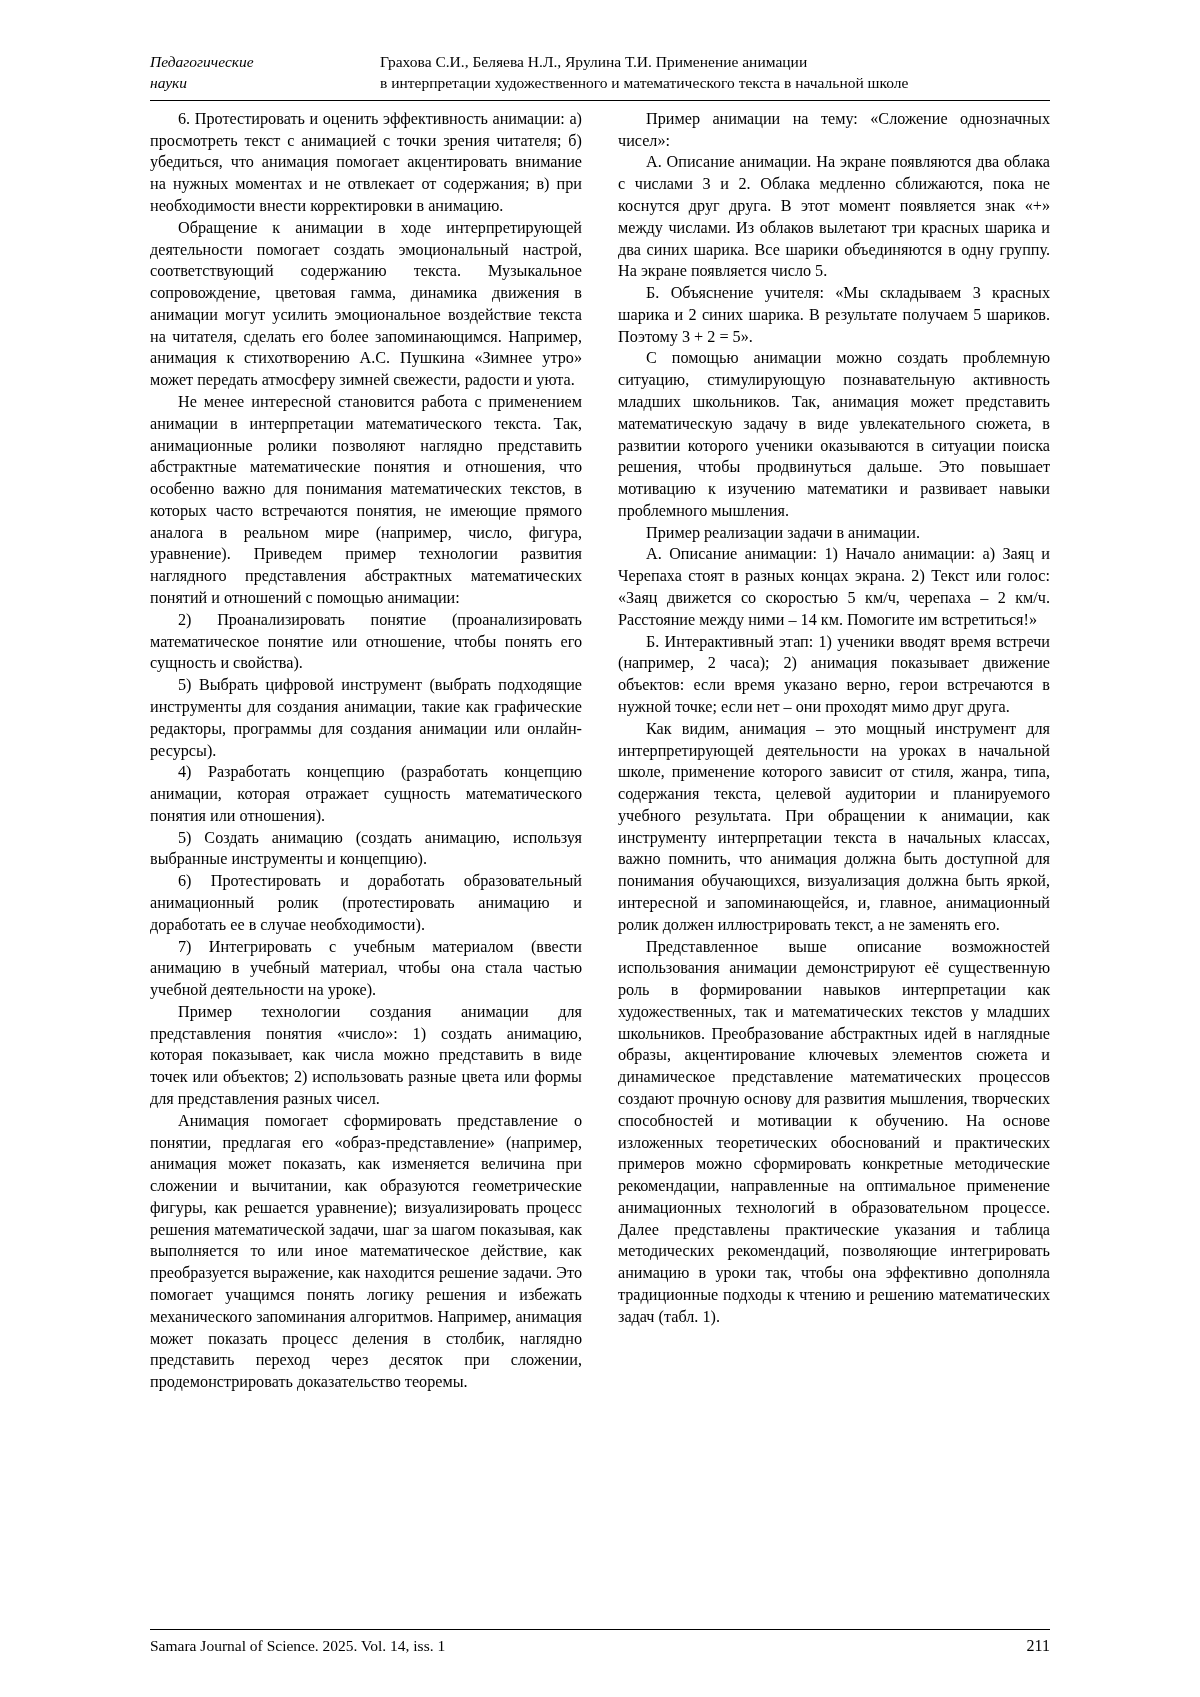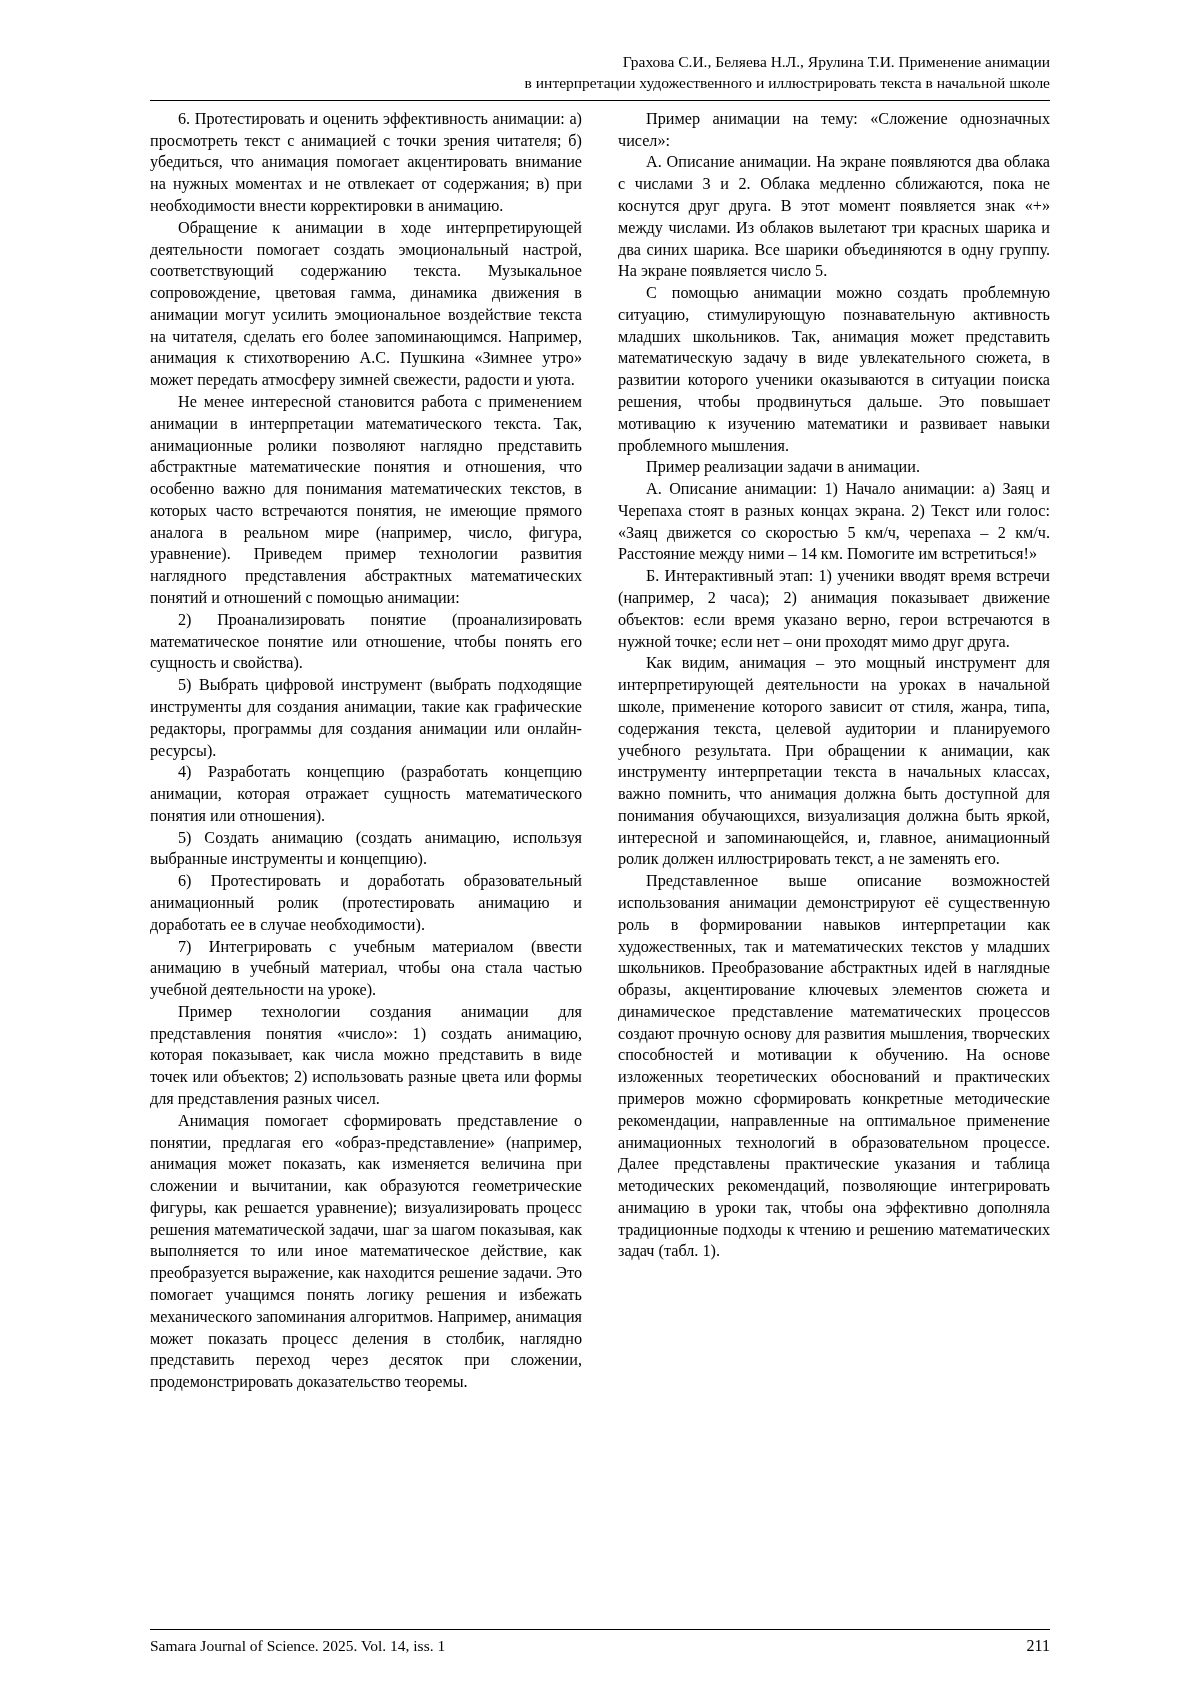--- a/index.html
+++ b/index.html
@@ -32,21 +32,21 @@
     padding-bottom: 6px;
     border-bottom: 1.1px solid #000;
   }
   .runhead-left {
     font-style: italic;
     width: 230px;
     flex: none;
   }
   .runhead-left div { white-space: nowrap; }
   .runhead-right {
-    text-align: right;
+    text-align: left;
     flex: 1;
   }
   .runhead-right div { white-space: nowrap; }
 
   
   .columns {
     margin-top: 8px;
     display: flex;
     gap: 36px;
   }
@@ -80,23 +80,27 @@
   }
   .footer-left { }
   .footer-right { font-size: 16px; }
 </style>
 </head>
 <body>
 
 <div class="page">
 
   <div class="runhead">
+    <div class="runhead-left">
+      <div>Педагогические</div>
+      <div>науки</div>
+    </div>
     <div class="runhead-right">
       <div>Грахова С.И., Беляева Н.Л., Ярулина Т.И. Применение анимации</div>
-      <div>в интерпретации художественного и иллюстрировать текста в начальной школе</div>
+      <div>в интерпретации художественного и математического текста в начальной школе</div>
     </div>
   </div>
 
   <div class="columns">
 
     <div class="col">
       <p class="par">6. Протестировать и оценить эффективность анимации: а) просмотреть текст с анимацией с точки зрения читателя; б) убедиться, что анимация помогает акцентировать внимание на нужных моментах и не отвлекает от содержания; в) при необходимости внести корректировки в анимацию.</p>
       <p class="par">Обращение к анимации в ходе интерпретирующей деятельности помогает создать эмоциональный настрой, соответствующий содержанию текста. Музыкальное сопровождение, цветовая гамма, динамика движения в анимации могут усилить эмоциональное воздействие текста на читателя, сделать его более запоминающимся. Например, анимация к стихотворению А.С. Пушкина «Зимнее утро» может передать атмосферу зимней свежести, радости и уюта.</p>
       <p class="par">Не менее интересной становится работа с применением анимации в интерпретации математического текста. Так, анимационные ролики позволяют наглядно представить абстрактные математические понятия и отношения, что особенно важно для понимания математических текстов, в которых часто встречаются понятия, не имеющие прямого аналога в реальном мире (например, число, фигура, уравнение). Приведем пример технологии развития наглядного представления абстрактных математических понятий и отношений с помощью анимации:</p>
       <p class="par">2) Проанализировать понятие (проанализировать математическое понятие или отношение, чтобы понять его сущность и свойства).</p>
@@ -105,20 +109,21 @@
       <p class="par">5) Создать анимацию (создать анимацию, используя выбранные инструменты и концепцию).</p>
       <p class="par">6) Протестировать и доработать образовательный анимационный ролик (протестировать анимацию и доработать ее в случае необходимости).</p>
       <p class="par">7) Интегрировать с учебным материалом (ввести анимацию в учебный материал, чтобы она стала частью учебной деятельности на уроке).</p>
       <p class="par">Пример технологии создания анимации для представления понятия «число»: 1) создать анимацию, которая показывает, как числа можно представить в виде точек или объектов; 2) использовать разные цвета или формы для представления разных чисел.</p>
       <p class="par">Анимация помогает сформировать представление о понятии, предлагая его «образ-представление» (например, анимация может показать, как изменяется величина при сложении и вычитании, как образуются геометрические фигуры, как решается уравнение); визуализировать процесс решения математической задачи, шаг за шагом показывая, как выполняется то или иное математическое действие, как преобразуется выражение, как находится решение задачи. Это помогает учащимся понять логику решения и избежать механического запоминания алгоритмов. Например, анимация может показать процесс деления в столбик, наглядно представить переход через десяток при сложении, продемонстрировать доказательство теоремы.</p>
     </div>
 
     <div class="col">
       <p class="par">Пример анимации на тему: «Сложение однозначных чисел»:</p>
       <p class="par">А. Описание анимации. На экране появляются два облака с числами 3 и 2. Облака медленно сближаются, пока не коснутся друг друга. В этот момент появляется знак «+» между числами. Из облаков вылетают три красных шарика и два синих шарика. Все шарики объединяются в одну группу. На экране появляется число 5.</p>
+      <p class="par">Б. Объяснение учителя: «Мы складываем 3 красных шарика и 2 синих шарика. В результате получаем 5 шариков. Поэтому 3 + 2 = 5».</p>
       <p class="par">С помощью анимации можно создать проблемную ситуацию, стимулирующую познавательную активность младших школьников. Так, анимация может представить математическую задачу в виде увлекательного сюжета, в развитии которого ученики оказываются в ситуации поиска решения, чтобы продвинуться дальше. Это повышает мотивацию к изучению математики и развивает навыки проблемного мышления.</p>
       <p class="par">Пример реализации задачи в анимации.</p>
       <p class="par">А. Описание анимации: 1) Начало анимации: а) Заяц и Черепаха стоят в разных концах экрана. 2) Текст или голос: «Заяц движется со скоростью 5 км/ч, черепаха – 2 км/ч. Расстояние между ними – 14 км. Помогите им встретиться!»</p>
       <p class="par">Б. Интерактивный этап: 1) ученики вводят время встречи (например, 2 часа); 2) анимация показывает движение объектов: если время указано верно, герои встречаются в нужной точке; если нет – они проходят мимо друг друга.</p>
       <p class="par">Как видим, анимация – это мощный инструмент для интерпретирующей деятельности на уроках в начальной школе, применение которого зависит от стиля, жанра, типа, содержания текста, целевой аудитории и планируемого учебного результата. При обращении к анимации, как инструменту интерпретации текста в начальных классах, важно помнить, что анимация должна быть доступной для понимания обучающихся, визуализация должна быть яркой, интересной и запоминающейся, и, главное, анимационный ролик должен иллюстрировать текст, а не заменять его.</p>
       <p class="par">Представленное выше описание возможностей использования анимации демонстрируют её существенную роль в формировании навыков интерпретации как художественных, так и математических текстов у младших школьников. Преобразование абстрактных идей в наглядные образы, акцентирование ключевых элементов сюжета и динамическое представление математических процессов создают прочную основу для развития мышления, творческих способностей и мотивации к обучению. На основе изложенных теоретических обоснований и практических примеров можно сформировать конкретные методические рекомендации, направленные на оптимальное применение анимационных технологий в образовательном процессе. Далее представлены практические указания и таблица методических рекомендаций, позволяющие интегрировать анимацию в уроки так, чтобы она эффективно дополняла традиционные подходы к чтению и решению математических задач (табл. 1).</p>
     </div>
 
   </div>
 

